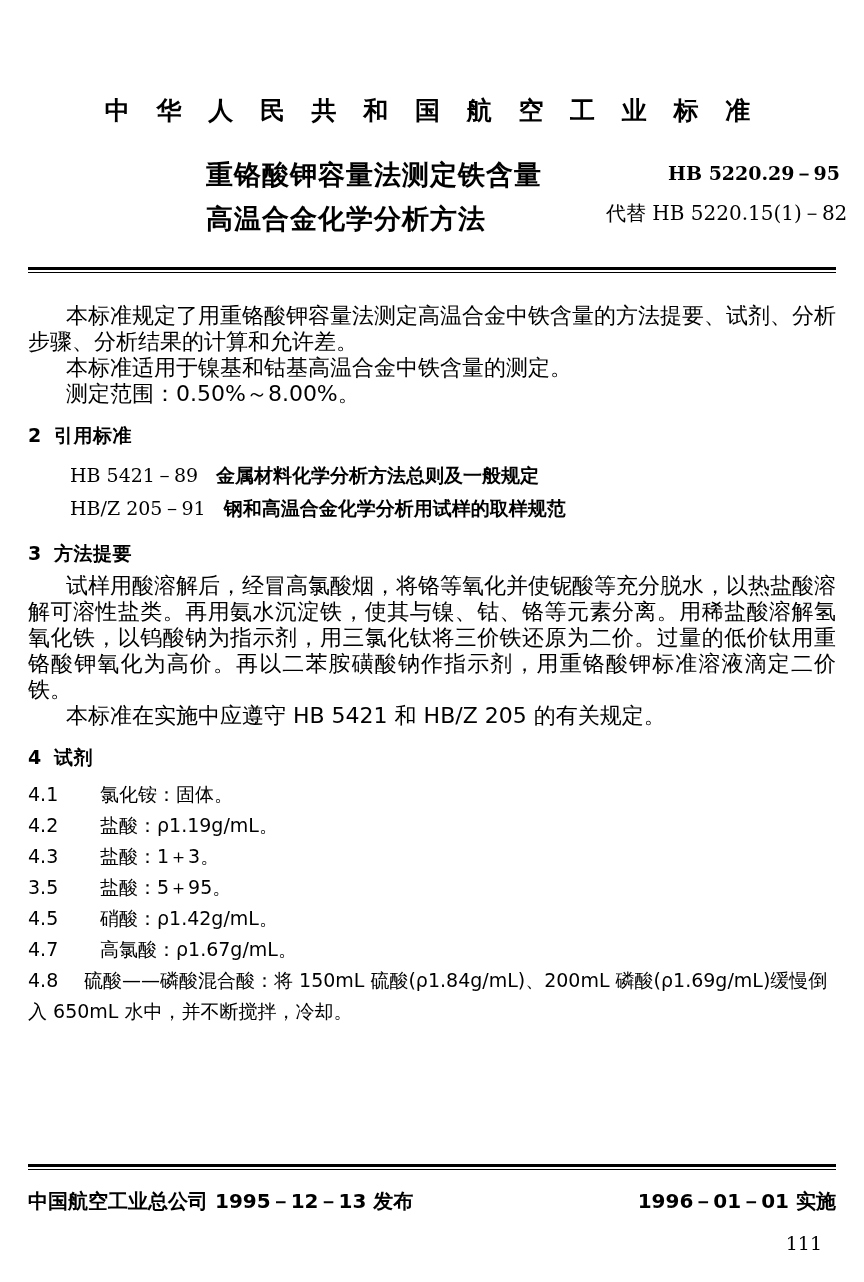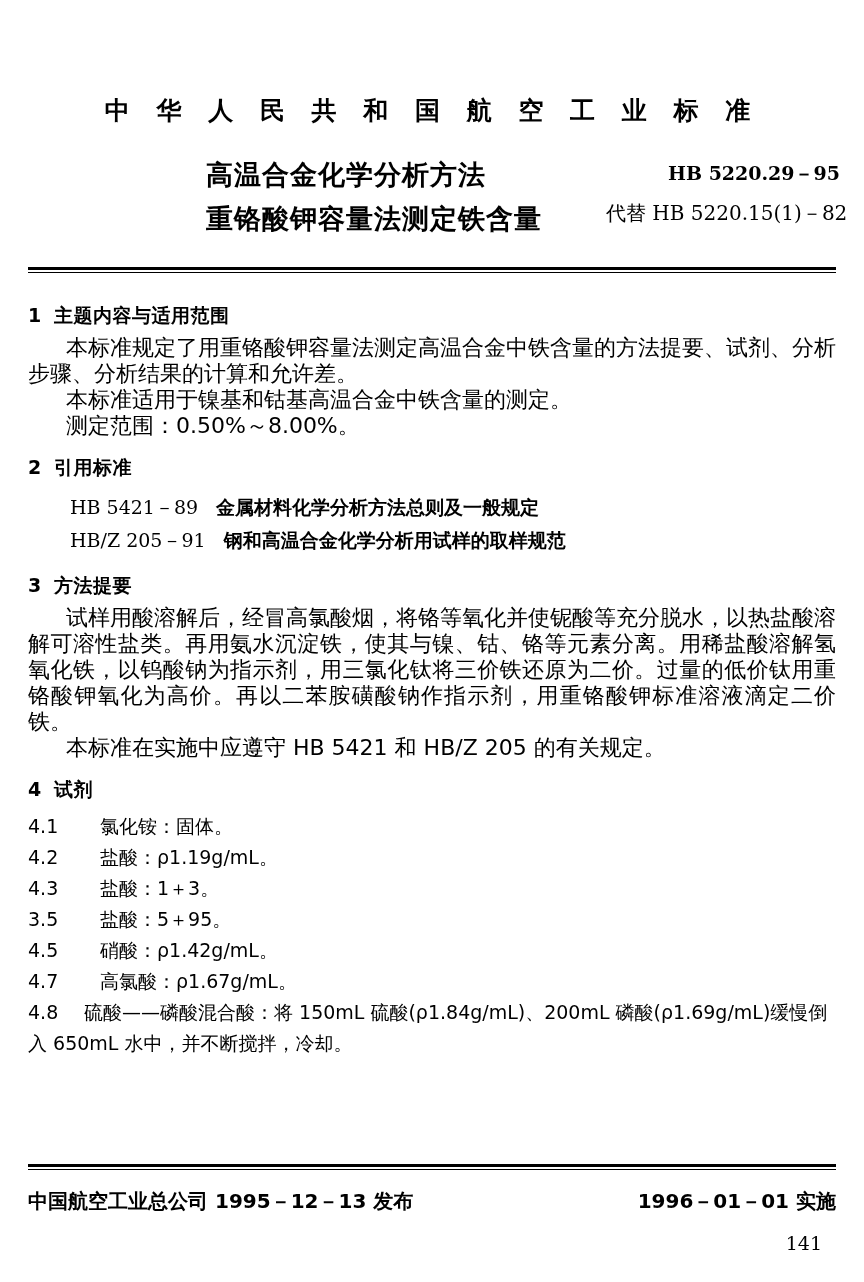--- a/index.html
+++ b/index.html
@@ -181,34 +181,31 @@
 </style>
 </head>
 <body>
 
 <div class="page">
 
   <div class="masthead">中 华 人 民 共 和 国 航 空 工 业 标 准</div>
 
   <div class="title-block">
     <div class="title-lines">
+      <div class="title-line">重铬酸钾容量法测定铁含量</div>
       <div class="title-line">高温合金化学分析方法</div>
-      <div class="title-line">重铬酸钾容量法测定铁含量</div>
     </div>
     <div class="std-no">HB 5220.29－95</div>
     <div class="std-replace">代替 HB 5220.15(1)－82</div>
   </div>
 
   <div class="rule-top"></div>
 
   <div class="content">
 
-    <h2 class="section">
-      <span class="num">1</span><span>主题内容与适用范围</span>
-    </h2>
     <p class="para">本标准规定了用重铬酸钾容量法测定高温合金中铁含量的方法提要、试剂、分析步骤、分析结果的计算和允许差。</p>
     <p class="para">本标准适用于镍基和钴基高温合金中铁含量的测定。</p>
     <p class="para">测定范围：0.50%～8.00%。</p>
 
     <div class="sec-gap"></div>
 
     <h2 class="section">
       <span class="num">2</span><span>引用标准</span>
     </h2>
     <ul class="ref-list">
@@ -265,15 +262,15 @@
 
   </div>
 
   <div class="rule-bottom"></div>
 
   <div class="footer">
     <span>中国航空工业总公司 1995－12－13 发布</span>
     <span>1996－01－01 实施</span>
   </div>
 
-  <div class="page-num">141</div>
+  <div class="page-num">111</div>
 
 </div>
 
 </body></html>

